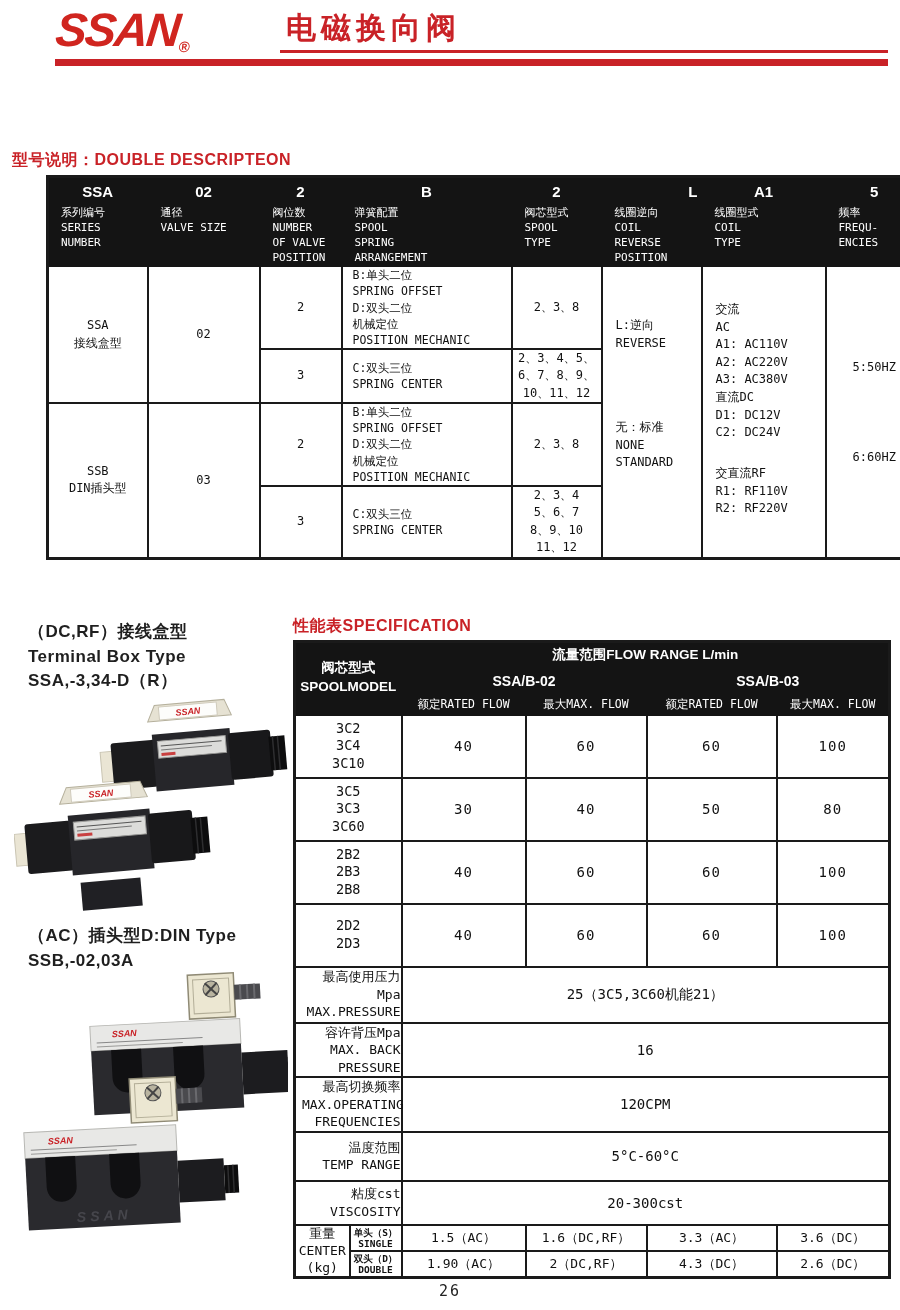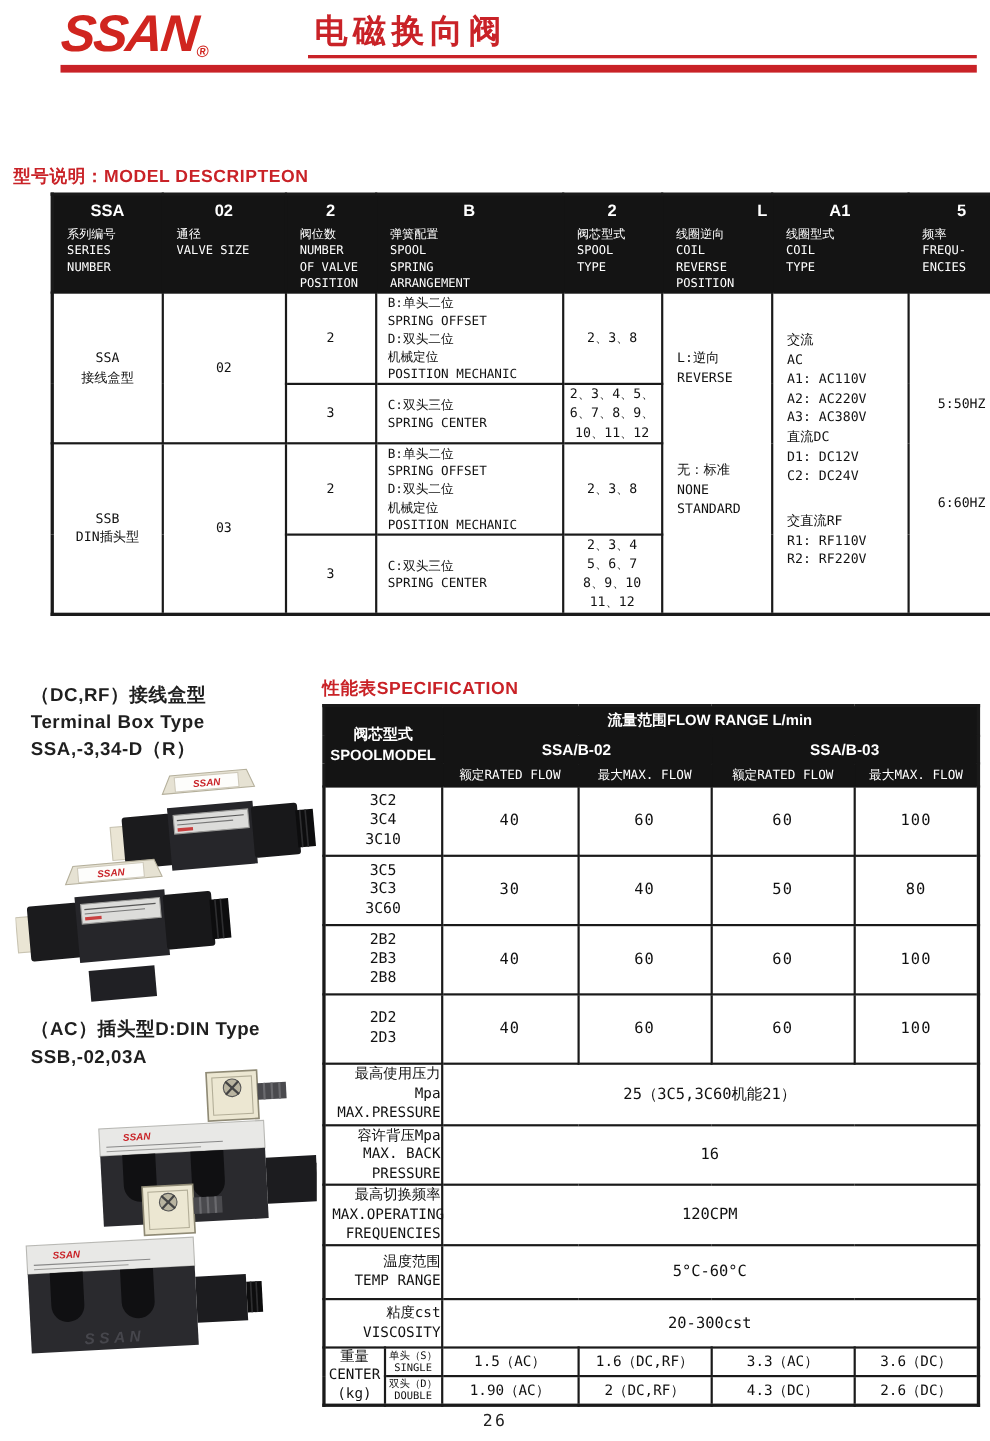--- a/index.html
+++ b/index.html
@@ -64,37 +64,37 @@
   .stable td{border:2px solid var(--ink);font-family:var(--mono);color:#111;vertical-align:middle;}
   .stable td.model{text-align:center;font-size:13.5px;line-height:1.3;}
   .stable td.val{text-align:center;font-size:14px;letter-spacing:1px;}
   .stable tr.flowrow{height:63px;}
   .stable td.plabel{text-align:right;padding-left:6px;font-size:13px;line-height:1.35;}
   .stable td.pval{text-align:center;font-size:14px;}
   .stable tr.p1{height:56px;} .stable tr.p2{height:53px;} .stable tr.p3{height:46px;}
   .stable tr.p4{height:49px;} .stable tr.p5{height:44px;}
   .stable tr.wrow{height:24px;}
   .stable td.wlabel{text-align:center;font-size:13px;line-height:1.3;}
-  .stable td.wsub{text-align:center;font-size:9.5px;line-height:1.2;}
+  .stable td.wsub{text-align:center;font-size:9.5px;line-height:1.2;font-weight:bold;}
   .stable td.wval{text-align:center;font-size:13px;}
 
   .page-num{position:absolute;left:0;top:1282px;width:900px;text-align:center;
             font-family:var(--mono);font-size:15px;color:#222;letter-spacing:2px;}
 </style>
 </head>
 <body>
 
 <div class="page">
 
   <div class="logo"><span>SSAN</span><span class="reg">®</span></div>
   <div class="doc-title">电磁换向阀</div>
   <div class="rule-thin"></div>
   <div class="rule-thick"></div>
 
-  <div class="sec-title model"><span>型号说明：</span><span>MODEL DESCRIPTEON</span></div>
+  <div class="sec-title model"><span>型号说明：</span><span>DOUBLE DESCRIPTEON</span></div>
 
   <table class="mtable">
     <colgroup>
       <col style="width:100px">
         <col style="width:112px">
         <col style="width:82px">
         <col style="width:170px">
       <col style="width:90px">
         <col style="width:100px">
         <col style="width:124px">

